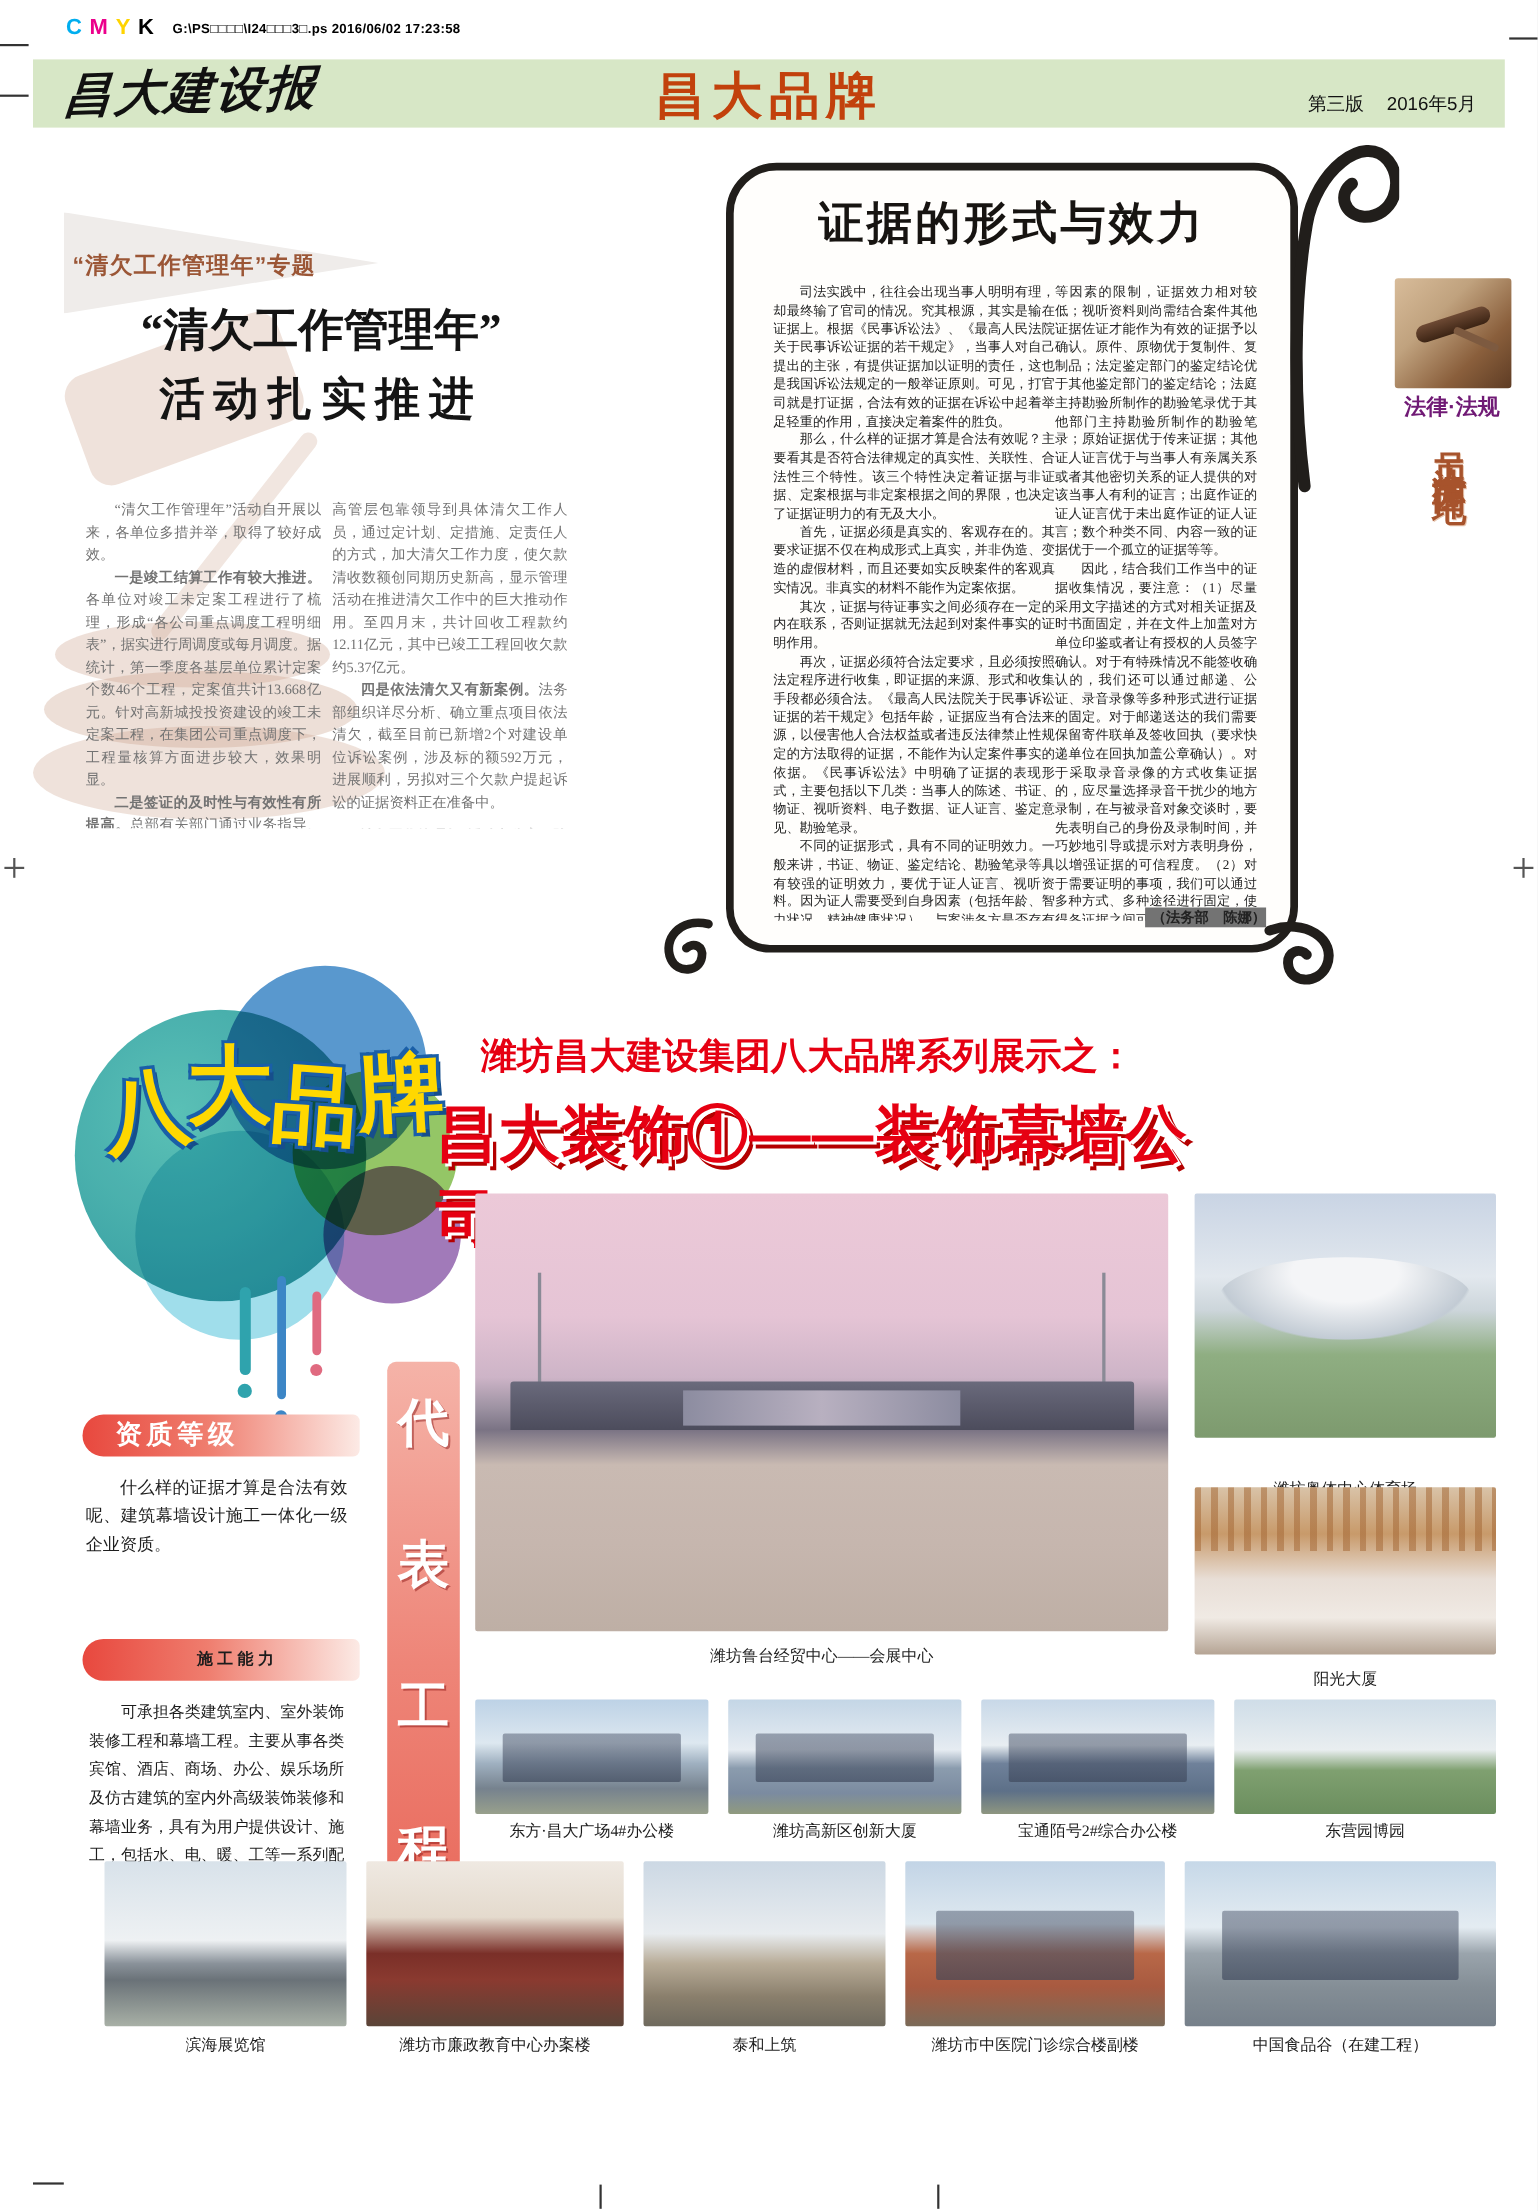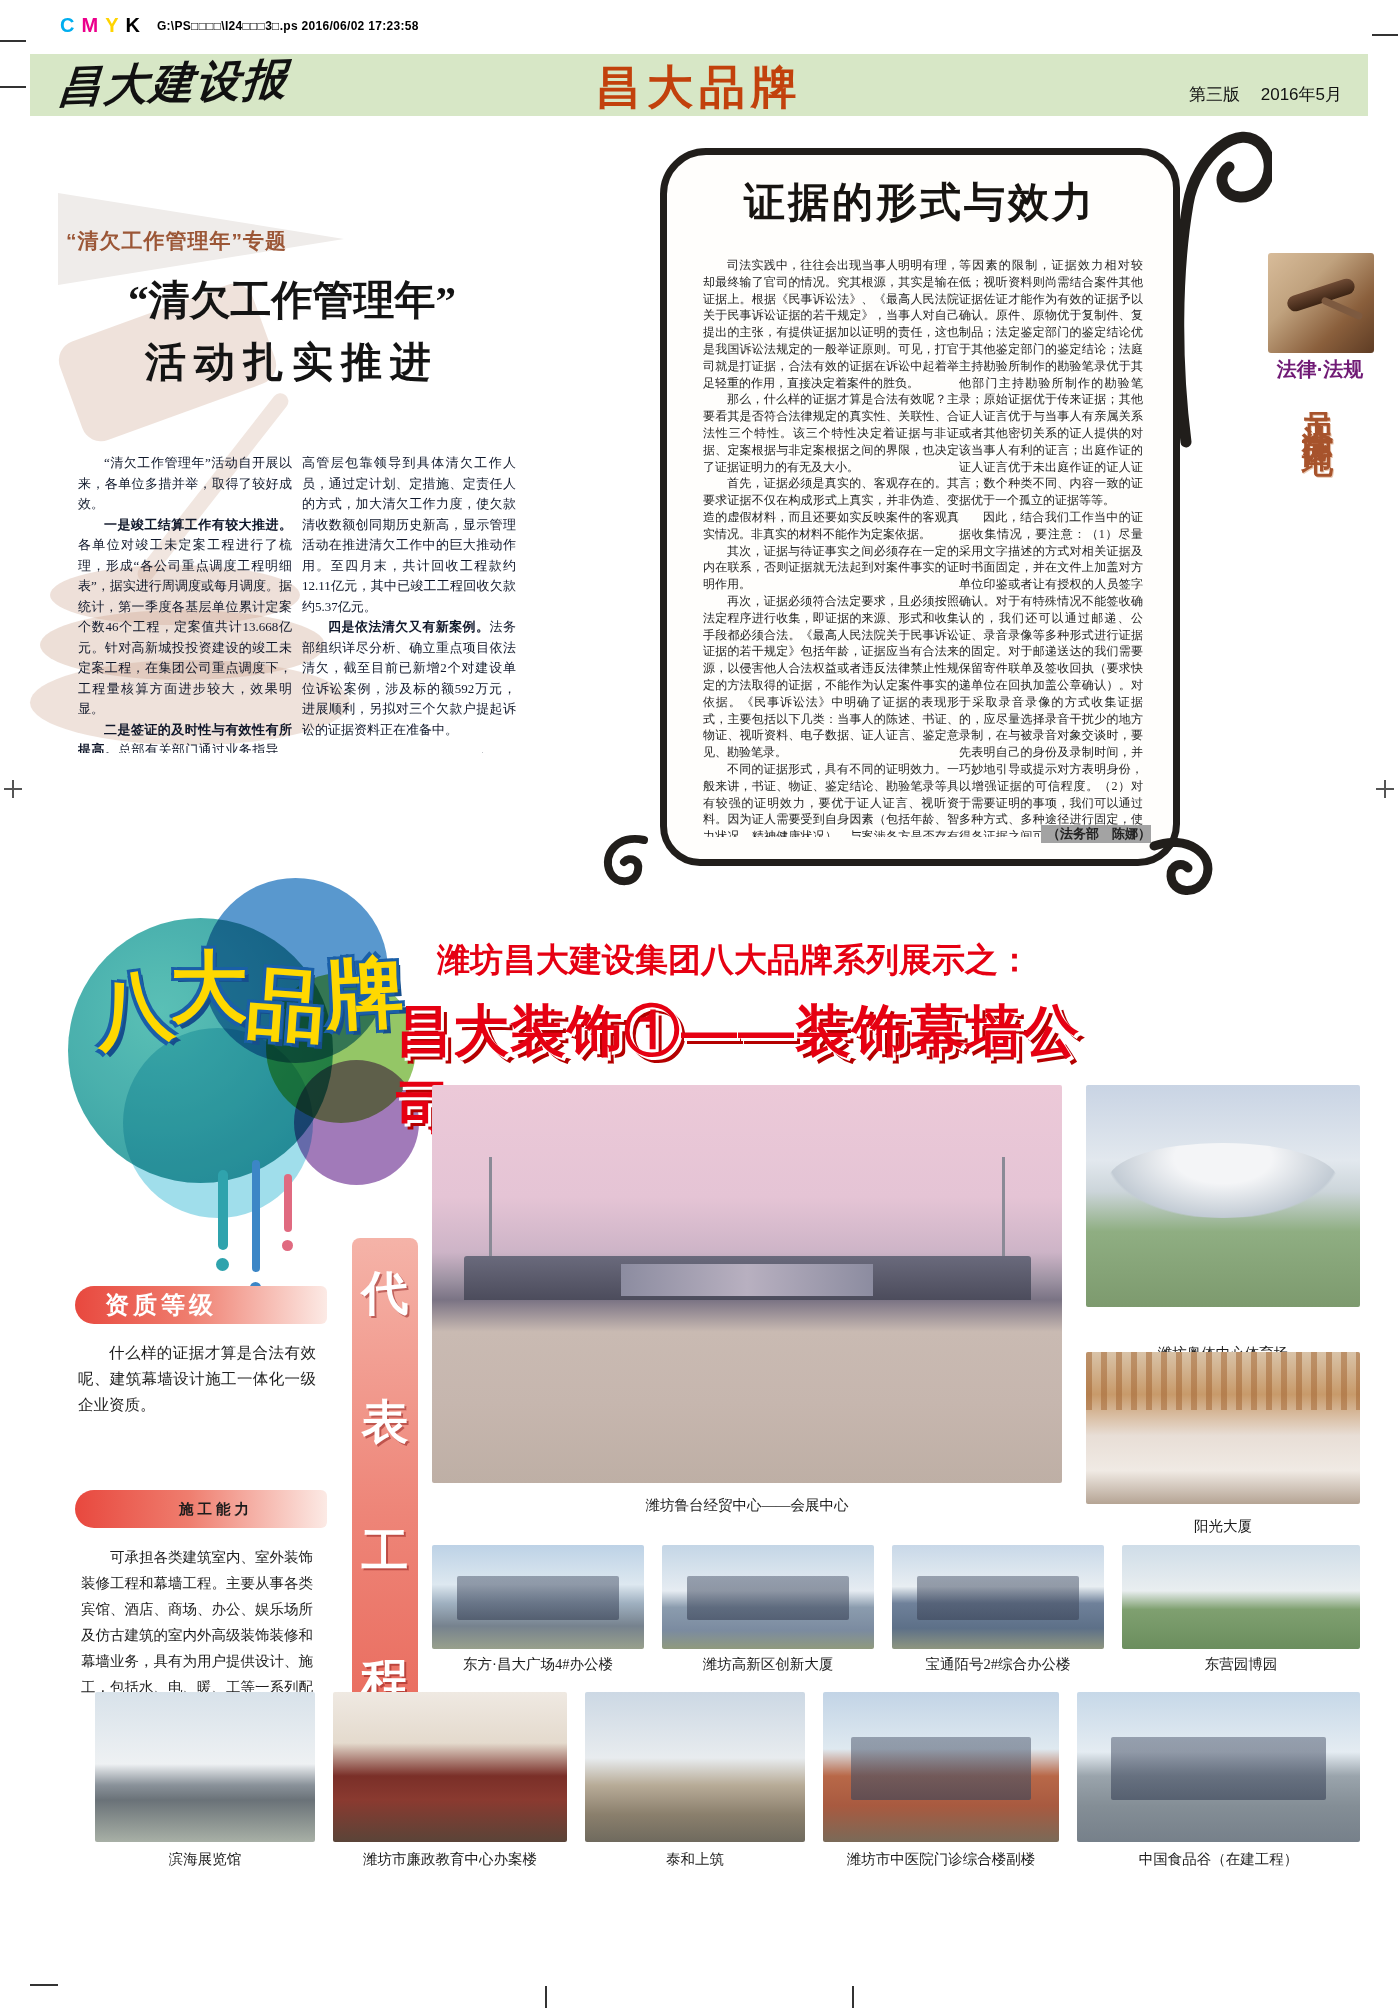--- a/index.html
+++ b/index.html
@@ -40,42 +40,42 @@
   .wm-base3{left:-10px;top:515px;width:320px;height:85px;border-radius:50%;opacity:.30;}
   .topic-tri{position:absolute;left:18px;top:48px;width:286px;height:92px;background:#efecea;
              clip-path:polygon(0 0,100% 50%,0 100%);}
   .topic-txt{position:absolute;left:26px;top:82px;font-family:"Liberation Sans",sans-serif;
              font-weight:900;font-size:21px;color:#9b5636;letter-spacing:1px;}
   .l-title{position:absolute;left:40px;right:16px;text-align:center;font-weight:900;
            font-family:"Liberation Serif",serif;color:#141414;}
   .l-title1{top:128px;font-size:41px;}
   .l-title2{top:190px;font-size:41px;letter-spacing:8px;}
   .l-col{position:absolute;top:308px;height:300px;overflow:hidden;font-size:13px;line-height:20.5px;
-         text-align:justify;color:#0f172a;}
+         text-align:justify;color:#737373;}
   .l-col1{left:38px;width:214px;}
   .l-col2{left:262px;width:214px;}
   .np{margin:0;text-indent:2em;}
   .np.cont{text-indent:0;}
   .np b{font-family:"Liberation Sans",sans-serif;font-weight:bold;}
   .byline{margin-top:10px;text-align:right;font-family:"Liberation Sans",sans-serif;
           font-weight:bold;font-size:13px;}
 
   
   .scroll-frame{position:absolute;left:660px;top:148px;width:520px;height:718px;background:#fffefc;
                 border:7px solid #211e1b;border-radius:46px 40px 42px 40px;box-sizing:border-box;}
   .r-title{position:absolute;left:0;right:0;top:20px;text-align:center;
            font-family:"Liberation Sans",sans-serif;font-weight:900;font-size:41px;
            letter-spacing:3px;color:#171411;}
   .r-cols{position:absolute;left:36px;top:102px;bottom:22px;width:460px;overflow:hidden;
           display:flex;}
   .r-col{font-size:12px;line-height:16.8px;text-align:justify;color:#242424;overflow:hidden;}
   .r-col1{width:256px;}
   .r-col2{width:184px;}
   .r-byline{position:absolute;right:22px;bottom:16px;font-family:"Liberation Sans",sans-serif;
-            font-weight:bold;font-size:13px;background:#a3a3a3;padding-left:6px;}
+            font-weight:bold;font-size:13px;background:#737373;padding-left:6px;}
   .curl-svg{position:absolute;left:1152px;top:104px;}
   .curl-bl{position:absolute;left:598px;top:832px;}
   .curl-br{position:absolute;left:1146px;top:834px;}
 
   
   .sb-photo{position:absolute;left:1268px;top:253px;width:106px;height:100px;border-radius:3px;
             background:linear-gradient(135deg,#d8bc9a 0%,#c0a27e 35%,#8a5f3c 70%,#5e3c24 100%);overflow:hidden;}
   .sb-gavel{position:absolute;left:18px;top:34px;width:70px;height:16px;border-radius:8px;
             background:linear-gradient(180deg,#6e4a34,#3c2414);transform:rotate(-18deg);}
   .sb-gavel2{position:absolute;left:52px;top:52px;width:44px;height:7px;border-radius:4px;

